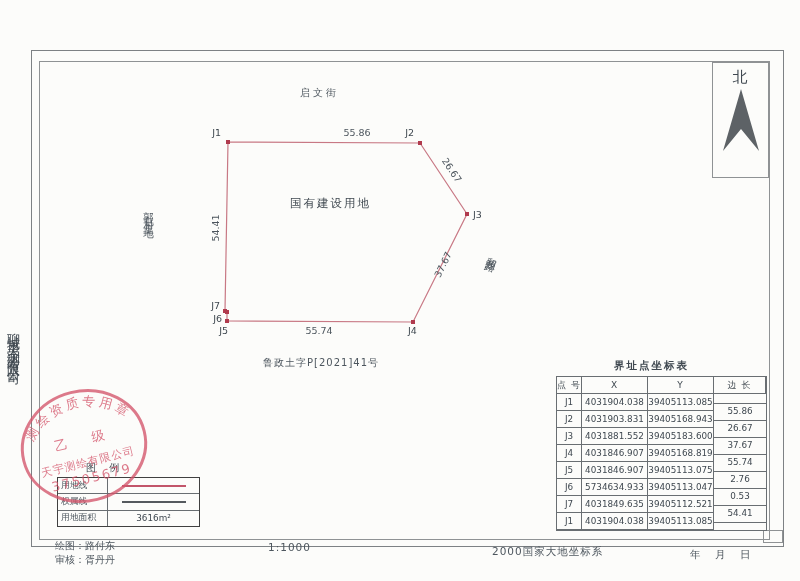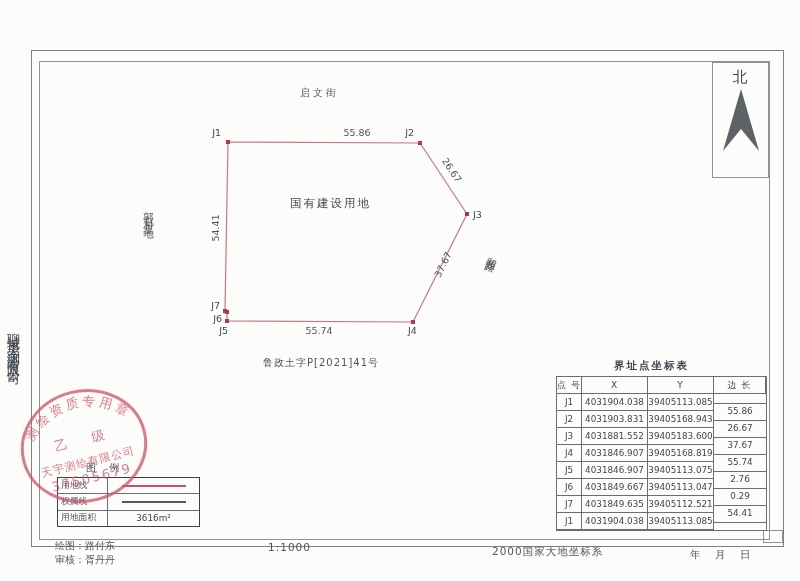--- a/index.html
+++ b/index.html
@@ -132,21 +132,21 @@
         <div class="ct-hline" style="top: 76.5px;"></div>
         <div class="ct-hline" style="top: 93.5px;"></div>
         <div class="ct-hline" style="top: 110.5px;"></div>
         <div class="ct-hline" style="top: 127.5px;"></div>
         <div class="ct-hline" style="top: 144.5px;"></div>
         <div class="ct-sval" style="top: 27px; line-height: 15px;">55.86</div>
         <div class="ct-sval" style="top: 44px; line-height: 15px;">26.67</div>
         <div class="ct-sval" style="top: 61px; line-height: 15px;">37.67</div>
         <div class="ct-sval" style="top: 78px; line-height: 15px;">55.74</div>
         <div class="ct-sval" style="top: 95px; line-height: 15px;">2.76</div>
-        <div class="ct-sval" style="top: 112px; line-height: 15px;">0.29</div>
+        <div class="ct-sval" style="top: 112px; line-height: 15px;">0.53</div>
         <div class="ct-sval" style="top: 129px; line-height: 15px;">54.41</div>
       </div>
   <div class="ct-head" style="left: 0px; top: 0px; width: 25px; height: 17px;">点 号</div>
       <div class="ct-head" style="left: 25px; top: 0px; width: 66px; height: 17px;">X</div>
       <div class="ct-head" style="left: 91px; top: 0px; width: 66px; height: 17px;">Y</div>
       <div class="ct-head" style="left: 157px; top: 0px; width: 52px; height: 17px;">边 长</div>
       <div class="ct-cell" style="left: 0px; top: 17px; width: 25px; height: 17px;">J1</div>
       <div class="ct-cell" style="left: 25px; top: 17px; width: 66px; height: 17px;">4031904.038</div>
       <div class="ct-cell" style="left: 91px; top: 17px; width: 66px; height: 17px;">39405113.085</div>
       <div class="ct-cell" style="left: 0px; top: 34px; width: 25px; height: 17px;">J2</div>
@@ -155,21 +155,21 @@
       <div class="ct-cell" style="left: 0px; top: 51px; width: 25px; height: 17px;">J3</div>
       <div class="ct-cell" style="left: 25px; top: 51px; width: 66px; height: 17px;">4031881.552</div>
       <div class="ct-cell" style="left: 91px; top: 51px; width: 66px; height: 17px;">39405183.600</div>
       <div class="ct-cell" style="left: 0px; top: 68px; width: 25px; height: 17px;">J4</div>
       <div class="ct-cell" style="left: 25px; top: 68px; width: 66px; height: 17px;">4031846.907</div>
       <div class="ct-cell" style="left: 91px; top: 68px; width: 66px; height: 17px;">39405168.819</div>
       <div class="ct-cell" style="left: 0px; top: 85px; width: 25px; height: 17px;">J5</div>
       <div class="ct-cell" style="left: 25px; top: 85px; width: 66px; height: 17px;">4031846.907</div>
       <div class="ct-cell" style="left: 91px; top: 85px; width: 66px; height: 17px;">39405113.075</div>
       <div class="ct-cell" style="left: 0px; top: 102px; width: 25px; height: 17px;">J6</div>
-      <div class="ct-cell" style="left: 25px; top: 102px; width: 66px; height: 17px;">4031849.667</div>
+      <div class="ct-cell" style="left: 25px; top: 102px; width: 66px; height: 17px;">5734634.933</div>
       <div class="ct-cell" style="left: 91px; top: 102px; width: 66px; height: 17px;">39405113.047</div>
       <div class="ct-cell" style="left: 0px; top: 119px; width: 25px; height: 17px;">J7</div>
       <div class="ct-cell" style="left: 25px; top: 119px; width: 66px; height: 17px;">4031849.635</div>
       <div class="ct-cell" style="left: 91px; top: 119px; width: 66px; height: 17px;">39405112.521</div>
       <div class="ct-cell" style="left: 0px; top: 136px; width: 25px; height: 17px;">J1</div>
       <div class="ct-cell" style="left: 25px; top: 136px; width: 66px; height: 17px;">4031904.038</div>
       <div class="ct-cell" style="left: 91px; top: 136px; width: 66px; height: 17px;">39405113.085</div>
     </div>
 
   <div class="abs legend-title">图 例</div>

